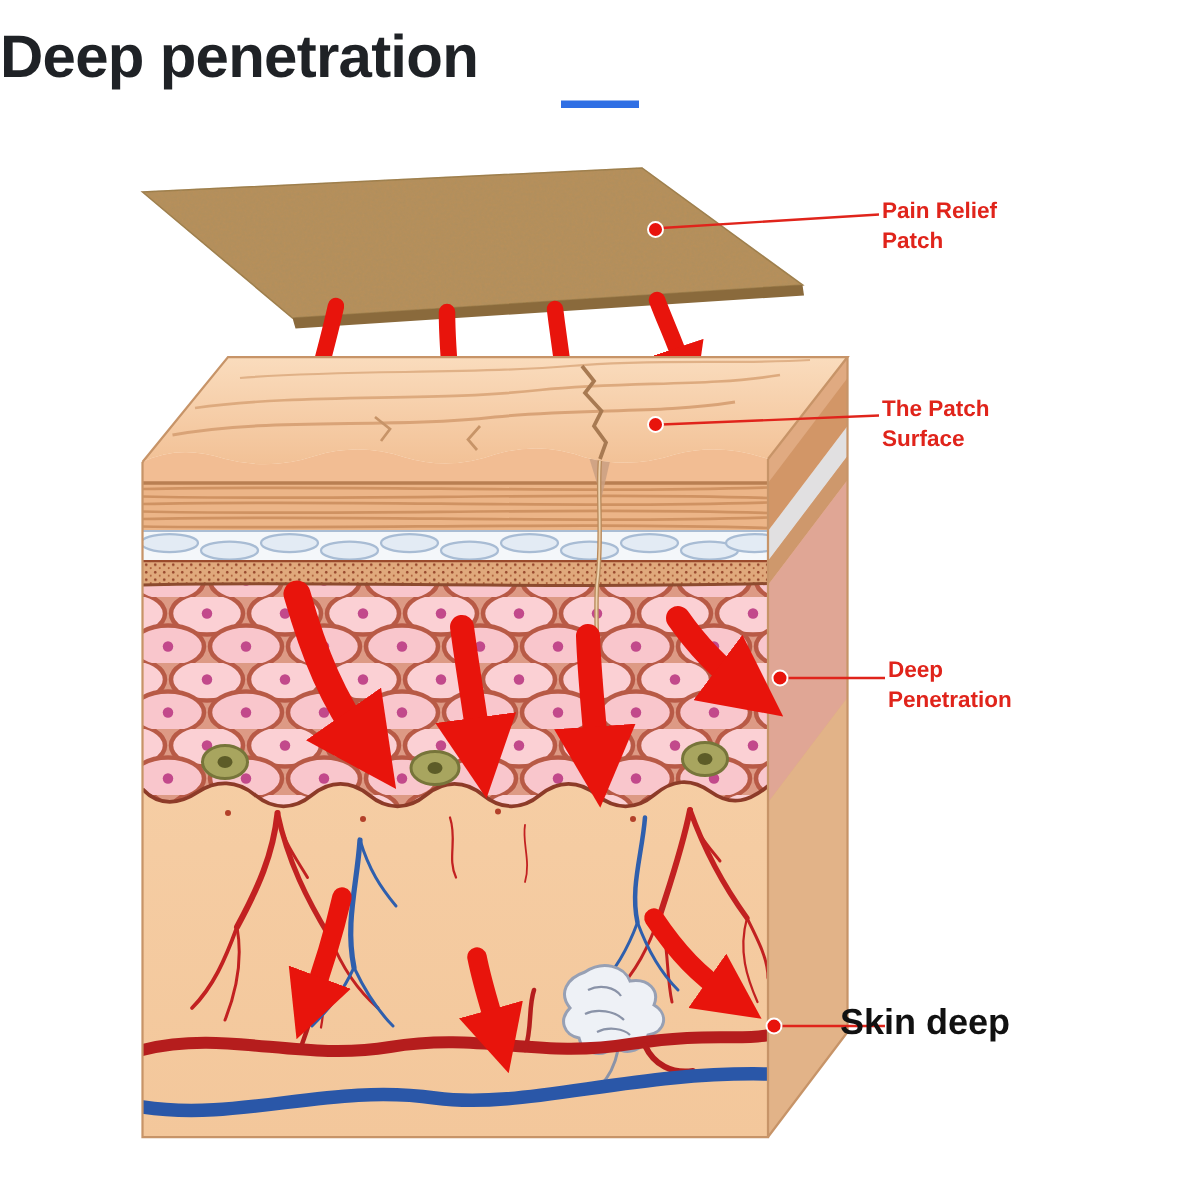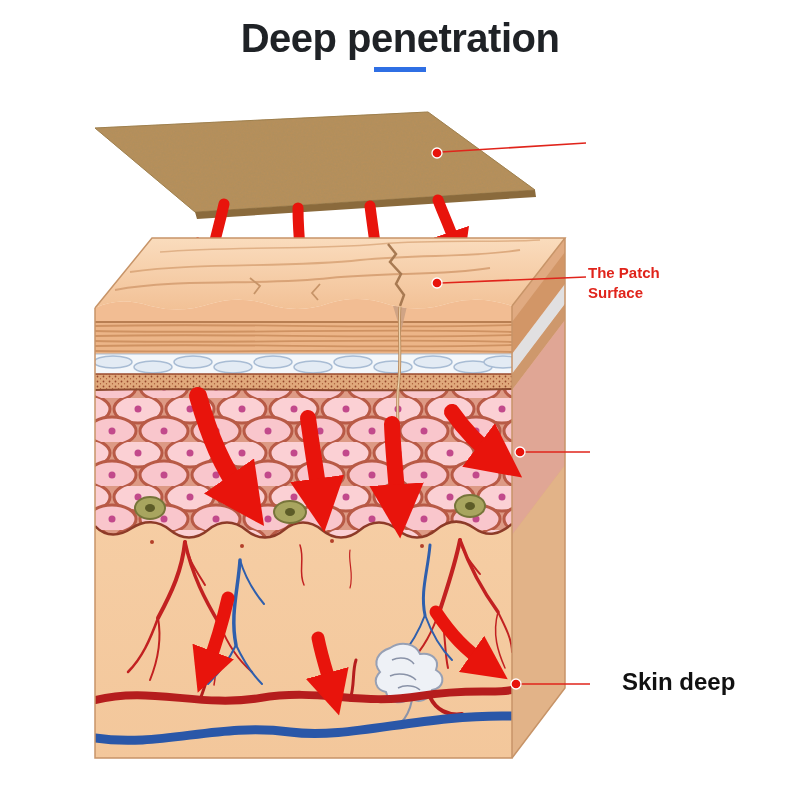--- a/index.html
+++ b/index.html
@@ -1,26 +1,26 @@
 <!DOCTYPE html>
 <html style="--background: #ffffff; --title_text: #1f2226; --underline_blue: #2f6fe4; --label_red: #e0241b; --arrow_red: #e8140c; --patch_tan: #b9905a; --skin_peach: #f2bd93; --cell_pink: #fbd0d4; --artery_red: #c22121; --vein_blue: #2f5fad; --skin_deep_text: #111111;"><head>
 <meta charset="utf-8">
 <style>
   *{margin:0;padding:0;box-sizing:border-box}
   html,body{width:800px;height:800px;background:#fff;font-family:"Liberation Sans",sans-serif}
   .stage{position:relative;width:800px;height:800px;background:var(--background,#ffffff);overflow:hidden}
-  .title{position:absolute;top:16px;left:0;width:100%;text-align:center;font-size:40px;font-weight:800;letter-spacing:-0.5px;color:var(--title_text,#202225)}
+  .title{position:absolute;top:16px;left:0;width:100%;text-align:left;font-size:40px;font-weight:800;letter-spacing:-0.5px;color:var(--title_text,#202225)}
   .title-underline{position:absolute;top:67px;left:374px;width:52px;height:5px;background:var(--underline_blue,#2f6fe4)}
   svg.art{position:absolute;left:0;top:0}
   .callout{position:absolute;font-size:15px;font-weight:700;line-height:20px;color:var(--label_red,#e0241b);white-space:nowrap}
   .callout .ln{display:block}
   .co-patch{left:588px;top:131px}
   .co-surface{left:588px;top:263px}
   .co-deep{left:592px;top:437px}
-  .co-skindeep{left:622px;top:669px;font-size:24px;line-height:26px;color:var(--skin_deep_text,#111);font-weight:800}
+  .co-skindeep{left:560px;top:669px;font-size:24px;line-height:26px;color:var(--skin_deep_text,#111);font-weight:800}
   
   .arw{fill:none;stroke:var(--arrow_red,#e8140c);stroke-linecap:round}
   .ah{fill:var(--arrow_red,#e8140c)}
   .lead{stroke:var(--label_red,#e0241b);stroke-width:1.6}
   .ldot{fill:var(--arrow_red,#e8140c);stroke:#ffffff;stroke-width:1.3}
   .artred{stroke:var(--artery_red,#c22121);fill:none;stroke-linecap:round}
   .vein{stroke:var(--vein_blue,#2f5fad);fill:none;stroke-linecap:round}
 </style>
 </head>
 <body>
@@ -256,24 +256,32 @@
       <line class="lead" x1="441" y1="283" x2="586" y2="277"></line>
       <line class="lead" x1="524" y1="452" x2="590" y2="452"></line>
       <line class="lead" x1="520" y1="684" x2="590" y2="684"></line>
       <circle class="ldot" cx="437" cy="153" r="5"></circle>
       <circle class="ldot" cx="437" cy="283" r="5"></circle>
       <circle class="ldot" cx="520" cy="452" r="5"></circle>
       <circle class="ldot" cx="516" cy="684" r="5"></circle>
     </g>
   </svg>
 
+  <div class="callout co-patch">
+    <span class="ln">Pain Relief</span>
+    <span class="ln">Patch</span>
+  </div>
 
   <div class="callout co-surface">
     <span class="ln">The Patch</span>
     <span class="ln">Surface</span>
   </div>
 
+  <div class="callout co-deep">
+    <span class="ln">Deep</span>
+    <span class="ln">Penetration</span>
+  </div>
 
   <div class="callout co-skindeep">
     <span class="ln">Skin deep</span>
   </div>
 
 </div>
 
 </body></html>

